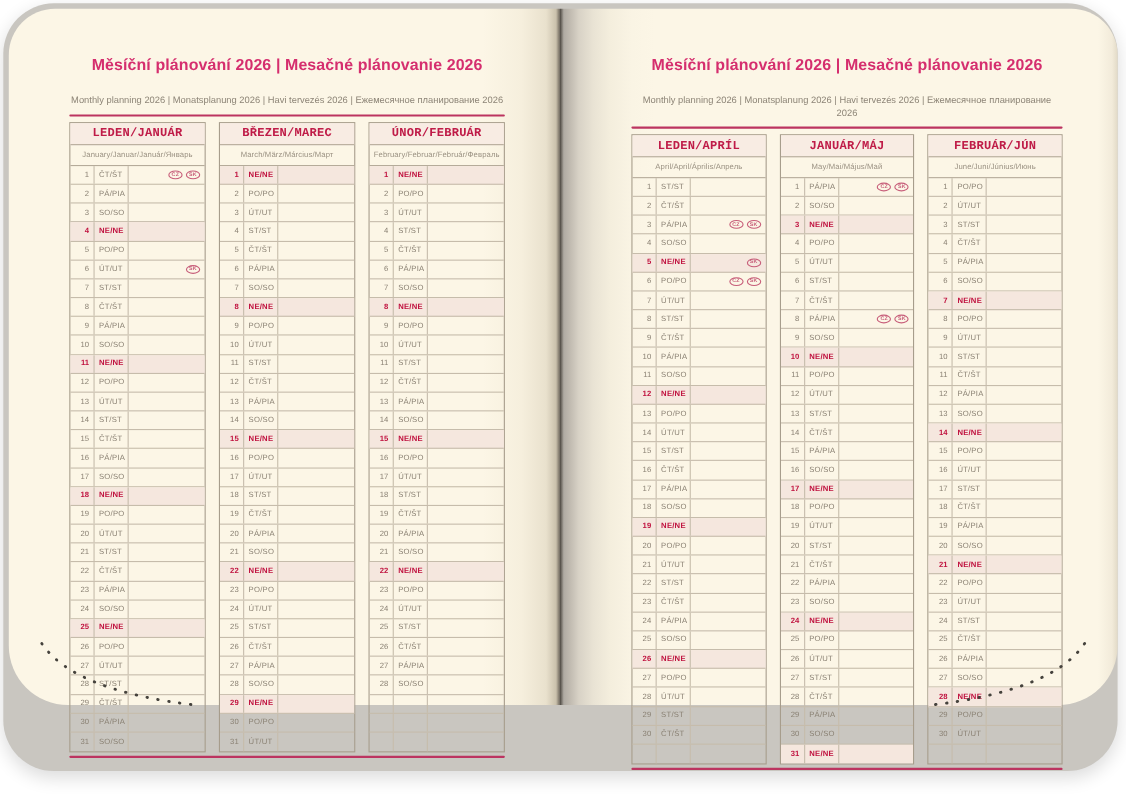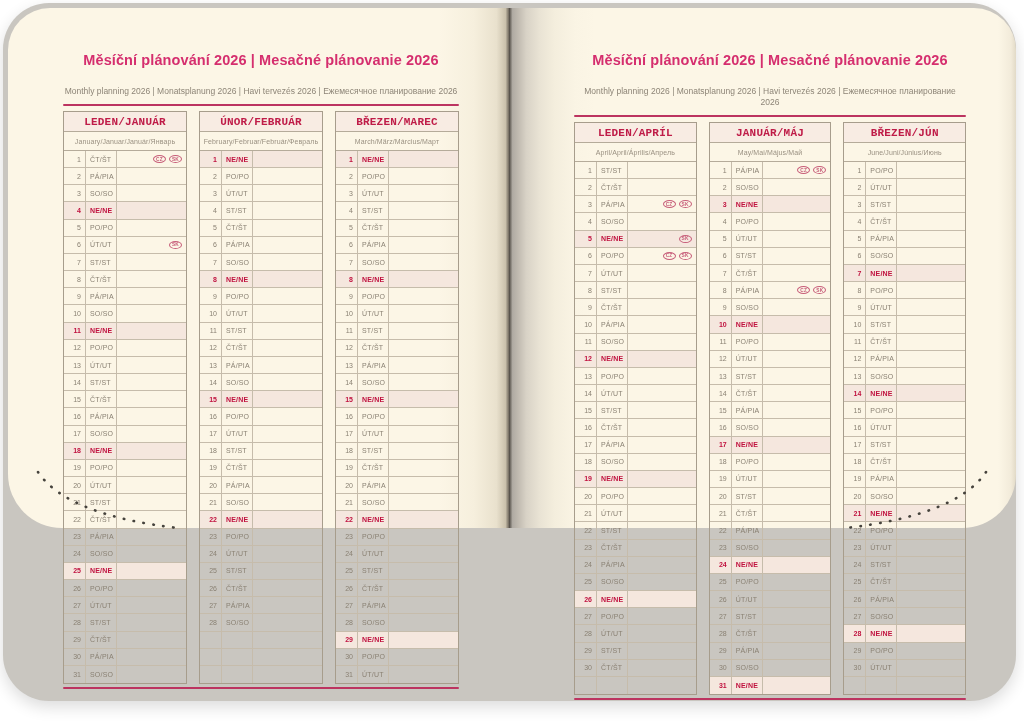--- a/index.html
+++ b/index.html
@@ -9,21 +9,21 @@
     overflow:hidden;
     position:relative;
     font-family:"Liberation Sans", sans-serif;
   }
   .stack{
     position:absolute;left:3px;top:3px;width:1013px;height:698px;
     border-radius:46px;background:#c9c6c0;
     box-shadow:0 6px 16px rgba(0,0,0,.14);
   }
   .page{
-    position:absolute;top:8px;height:520px;
+    position:absolute;top:8px;height:633px;
   }
   .page.left{
     left:8px;width:501px;
     border-radius:42px 0 0 54px;
     background:linear-gradient(90deg,#fcf6e6 0%,#fcf6e6 86%,#f6efdd 93%,#e9e1cd 97.5%,#cac1ac 99.3%,#6e675c 100%);
   }
   .page.right{
     left:509px;width:507px;
     border-radius:0 42px 54px 0;
     background:linear-gradient(90deg,#4a453e 0%,#97908680 .7%,#c0bab0 1.8%,#d8d2c6 3.4%,#e9e3d4 6%,#f4eedd 9%,#faf4e4 13%,#fcf6e6 17%,#fcf6e6 96.5%,#f2ebda 99%,#e2dac7 100%);
@@ -266,20 +266,179 @@
               <span class="dow">PÁ/PIA</span>
               <span class="notes"></span>
             </div>
             <div class="row">
               <span class="num">31</span>
               <span class="dow">SO/SO</span>
               <span class="notes"></span>
             </div>
           </div>
         <div class="month">
+            <div class="m-head">BŘEZEN/MAREC</div>
+            <div class="m-sub">March/März/Március/Март</div>
+            <div class="row sun">
+              <span class="num">1</span>
+              <span class="dow">NE/NE</span>
+              <span class="notes"></span>
+            </div>
+            <div class="row">
+              <span class="num">2</span>
+              <span class="dow">PO/PO</span>
+              <span class="notes"></span>
+            </div>
+            <div class="row">
+              <span class="num">3</span>
+              <span class="dow">ÚT/UT</span>
+              <span class="notes"></span>
+            </div>
+            <div class="row">
+              <span class="num">4</span>
+              <span class="dow">ST/ST</span>
+              <span class="notes"></span>
+            </div>
+            <div class="row">
+              <span class="num">5</span>
+              <span class="dow">ČT/ŠT</span>
+              <span class="notes"></span>
+            </div>
+            <div class="row">
+              <span class="num">6</span>
+              <span class="dow">PÁ/PIA</span>
+              <span class="notes"></span>
+            </div>
+            <div class="row">
+              <span class="num">7</span>
+              <span class="dow">SO/SO</span>
+              <span class="notes"></span>
+            </div>
+            <div class="row sun">
+              <span class="num">8</span>
+              <span class="dow">NE/NE</span>
+              <span class="notes"></span>
+            </div>
+            <div class="row">
+              <span class="num">9</span>
+              <span class="dow">PO/PO</span>
+              <span class="notes"></span>
+            </div>
+            <div class="row">
+              <span class="num">10</span>
+              <span class="dow">ÚT/UT</span>
+              <span class="notes"></span>
+            </div>
+            <div class="row">
+              <span class="num">11</span>
+              <span class="dow">ST/ST</span>
+              <span class="notes"></span>
+            </div>
+            <div class="row">
+              <span class="num">12</span>
+              <span class="dow">ČT/ŠT</span>
+              <span class="notes"></span>
+            </div>
+            <div class="row">
+              <span class="num">13</span>
+              <span class="dow">PÁ/PIA</span>
+              <span class="notes"></span>
+            </div>
+            <div class="row">
+              <span class="num">14</span>
+              <span class="dow">SO/SO</span>
+              <span class="notes"></span>
+            </div>
+            <div class="row sun">
+              <span class="num">15</span>
+              <span class="dow">NE/NE</span>
+              <span class="notes"></span>
+            </div>
+            <div class="row">
+              <span class="num">16</span>
+              <span class="dow">PO/PO</span>
+              <span class="notes"></span>
+            </div>
+            <div class="row">
+              <span class="num">17</span>
+              <span class="dow">ÚT/UT</span>
+              <span class="notes"></span>
+            </div>
+            <div class="row">
+              <span class="num">18</span>
+              <span class="dow">ST/ST</span>
+              <span class="notes"></span>
+            </div>
+            <div class="row">
+              <span class="num">19</span>
+              <span class="dow">ČT/ŠT</span>
+              <span class="notes"></span>
+            </div>
+            <div class="row">
+              <span class="num">20</span>
+              <span class="dow">PÁ/PIA</span>
+              <span class="notes"></span>
+            </div>
+            <div class="row">
+              <span class="num">21</span>
+              <span class="dow">SO/SO</span>
+              <span class="notes"></span>
+            </div>
+            <div class="row sun">
+              <span class="num">22</span>
+              <span class="dow">NE/NE</span>
+              <span class="notes"></span>
+            </div>
+            <div class="row">
+              <span class="num">23</span>
+              <span class="dow">PO/PO</span>
+              <span class="notes"></span>
+            </div>
+            <div class="row">
+              <span class="num">24</span>
+              <span class="dow">ÚT/UT</span>
+              <span class="notes"></span>
+            </div>
+            <div class="row">
+              <span class="num">25</span>
+              <span class="dow">ST/ST</span>
+              <span class="notes"></span>
+            </div>
+            <div class="row">
+              <span class="num">26</span>
+              <span class="dow">ČT/ŠT</span>
+              <span class="notes"></span>
+            </div>
+            <div class="row">
+              <span class="num">27</span>
+              <span class="dow">PÁ/PIA</span>
+              <span class="notes"></span>
+            </div>
+            <div class="row">
+              <span class="num">28</span>
+              <span class="dow">SO/SO</span>
+              <span class="notes"></span>
+            </div>
+            <div class="row sun">
+              <span class="num">29</span>
+              <span class="dow">NE/NE</span>
+              <span class="notes"></span>
+            </div>
+            <div class="row">
+              <span class="num">30</span>
+              <span class="dow">PO/PO</span>
+              <span class="notes"></span>
+            </div>
+            <div class="row">
+              <span class="num">31</span>
+              <span class="dow">ÚT/UT</span>
+              <span class="notes"></span>
+            </div>
+          </div>
+        <div class="month">
             <div class="m-head">ÚNOR/FEBRUÁR</div>
             <div class="m-sub">February/Februar/Február/Февраль</div>
             <div class="row sun">
               <span class="num">1</span>
               <span class="dow">NE/NE</span>
               <span class="notes"></span>
             </div>
             <div class="row">
               <span class="num">2</span>
               <span class="dow">PO/PO</span>
@@ -421,179 +580,20 @@
               <span class="notes"></span>
             </div>
             <div class="row">
               <span class="num"></span>
               <span class="dow"></span>
               <span class="notes"></span>
             </div>
             <div class="row">
               <span class="num"></span>
               <span class="dow"></span>
-              <span class="notes"></span>
-            </div>
-          </div>
-        <div class="month">
-            <div class="m-head">BŘEZEN/MAREC</div>
-            <div class="m-sub">March/März/Március/Март</div>
-            <div class="row sun">
-              <span class="num">1</span>
-              <span class="dow">NE/NE</span>
-              <span class="notes"></span>
-            </div>
-            <div class="row">
-              <span class="num">2</span>
-              <span class="dow">PO/PO</span>
-              <span class="notes"></span>
-            </div>
-            <div class="row">
-              <span class="num">3</span>
-              <span class="dow">ÚT/UT</span>
-              <span class="notes"></span>
-            </div>
-            <div class="row">
-              <span class="num">4</span>
-              <span class="dow">ST/ST</span>
-              <span class="notes"></span>
-            </div>
-            <div class="row">
-              <span class="num">5</span>
-              <span class="dow">ČT/ŠT</span>
-              <span class="notes"></span>
-            </div>
-            <div class="row">
-              <span class="num">6</span>
-              <span class="dow">PÁ/PIA</span>
-              <span class="notes"></span>
-            </div>
-            <div class="row">
-              <span class="num">7</span>
-              <span class="dow">SO/SO</span>
-              <span class="notes"></span>
-            </div>
-            <div class="row sun">
-              <span class="num">8</span>
-              <span class="dow">NE/NE</span>
-              <span class="notes"></span>
-            </div>
-            <div class="row">
-              <span class="num">9</span>
-              <span class="dow">PO/PO</span>
-              <span class="notes"></span>
-            </div>
-            <div class="row">
-              <span class="num">10</span>
-              <span class="dow">ÚT/UT</span>
-              <span class="notes"></span>
-            </div>
-            <div class="row">
-              <span class="num">11</span>
-              <span class="dow">ST/ST</span>
-              <span class="notes"></span>
-            </div>
-            <div class="row">
-              <span class="num">12</span>
-              <span class="dow">ČT/ŠT</span>
-              <span class="notes"></span>
-            </div>
-            <div class="row">
-              <span class="num">13</span>
-              <span class="dow">PÁ/PIA</span>
-              <span class="notes"></span>
-            </div>
-            <div class="row">
-              <span class="num">14</span>
-              <span class="dow">SO/SO</span>
-              <span class="notes"></span>
-            </div>
-            <div class="row sun">
-              <span class="num">15</span>
-              <span class="dow">NE/NE</span>
-              <span class="notes"></span>
-            </div>
-            <div class="row">
-              <span class="num">16</span>
-              <span class="dow">PO/PO</span>
-              <span class="notes"></span>
-            </div>
-            <div class="row">
-              <span class="num">17</span>
-              <span class="dow">ÚT/UT</span>
-              <span class="notes"></span>
-            </div>
-            <div class="row">
-              <span class="num">18</span>
-              <span class="dow">ST/ST</span>
-              <span class="notes"></span>
-            </div>
-            <div class="row">
-              <span class="num">19</span>
-              <span class="dow">ČT/ŠT</span>
-              <span class="notes"></span>
-            </div>
-            <div class="row">
-              <span class="num">20</span>
-              <span class="dow">PÁ/PIA</span>
-              <span class="notes"></span>
-            </div>
-            <div class="row">
-              <span class="num">21</span>
-              <span class="dow">SO/SO</span>
-              <span class="notes"></span>
-            </div>
-            <div class="row sun">
-              <span class="num">22</span>
-              <span class="dow">NE/NE</span>
-              <span class="notes"></span>
-            </div>
-            <div class="row">
-              <span class="num">23</span>
-              <span class="dow">PO/PO</span>
-              <span class="notes"></span>
-            </div>
-            <div class="row">
-              <span class="num">24</span>
-              <span class="dow">ÚT/UT</span>
-              <span class="notes"></span>
-            </div>
-            <div class="row">
-              <span class="num">25</span>
-              <span class="dow">ST/ST</span>
-              <span class="notes"></span>
-            </div>
-            <div class="row">
-              <span class="num">26</span>
-              <span class="dow">ČT/ŠT</span>
-              <span class="notes"></span>
-            </div>
-            <div class="row">
-              <span class="num">27</span>
-              <span class="dow">PÁ/PIA</span>
-              <span class="notes"></span>
-            </div>
-            <div class="row">
-              <span class="num">28</span>
-              <span class="dow">SO/SO</span>
-              <span class="notes"></span>
-            </div>
-            <div class="row sun">
-              <span class="num">29</span>
-              <span class="dow">NE/NE</span>
-              <span class="notes"></span>
-            </div>
-            <div class="row">
-              <span class="num">30</span>
-              <span class="dow">PO/PO</span>
-              <span class="notes"></span>
-            </div>
-            <div class="row">
-              <span class="num">31</span>
-              <span class="dow">ÚT/UT</span>
               <span class="notes"></span>
             </div>
           </div>
       </div>
       <div class="rule bottom"></div>
     </div>
     <svg class="stitch sl" width="160" height="70" viewBox="0 0 160 70">
       <path d="M 10 6 C 30 36, 80 54, 150 62" fill="none" stroke="#45423c" stroke-width="2.6" stroke-dasharray="0.5 9.5" stroke-linecap="round"></path>
     </svg>
   </div>
@@ -930,21 +930,21 @@
               <span class="dow">SO/SO</span>
               <span class="notes"></span>
             </div>
             <div class="row sun">
               <span class="num">31</span>
               <span class="dow">NE/NE</span>
               <span class="notes"></span>
             </div>
           </div>
         <div class="month">
-            <div class="m-head">BŘEZEN/JÚN</div>
+            <div class="m-head">FEBRUÁR/JÚN</div>
             <div class="m-sub">June/Juni/Június/Июнь</div>
             <div class="row">
               <span class="num">1</span>
               <span class="dow">PO/PO</span>
               <span class="notes"></span>
             </div>
             <div class="row">
               <span class="num">2</span>
               <span class="dow">ÚT/UT</span>
               <span class="notes"></span>

